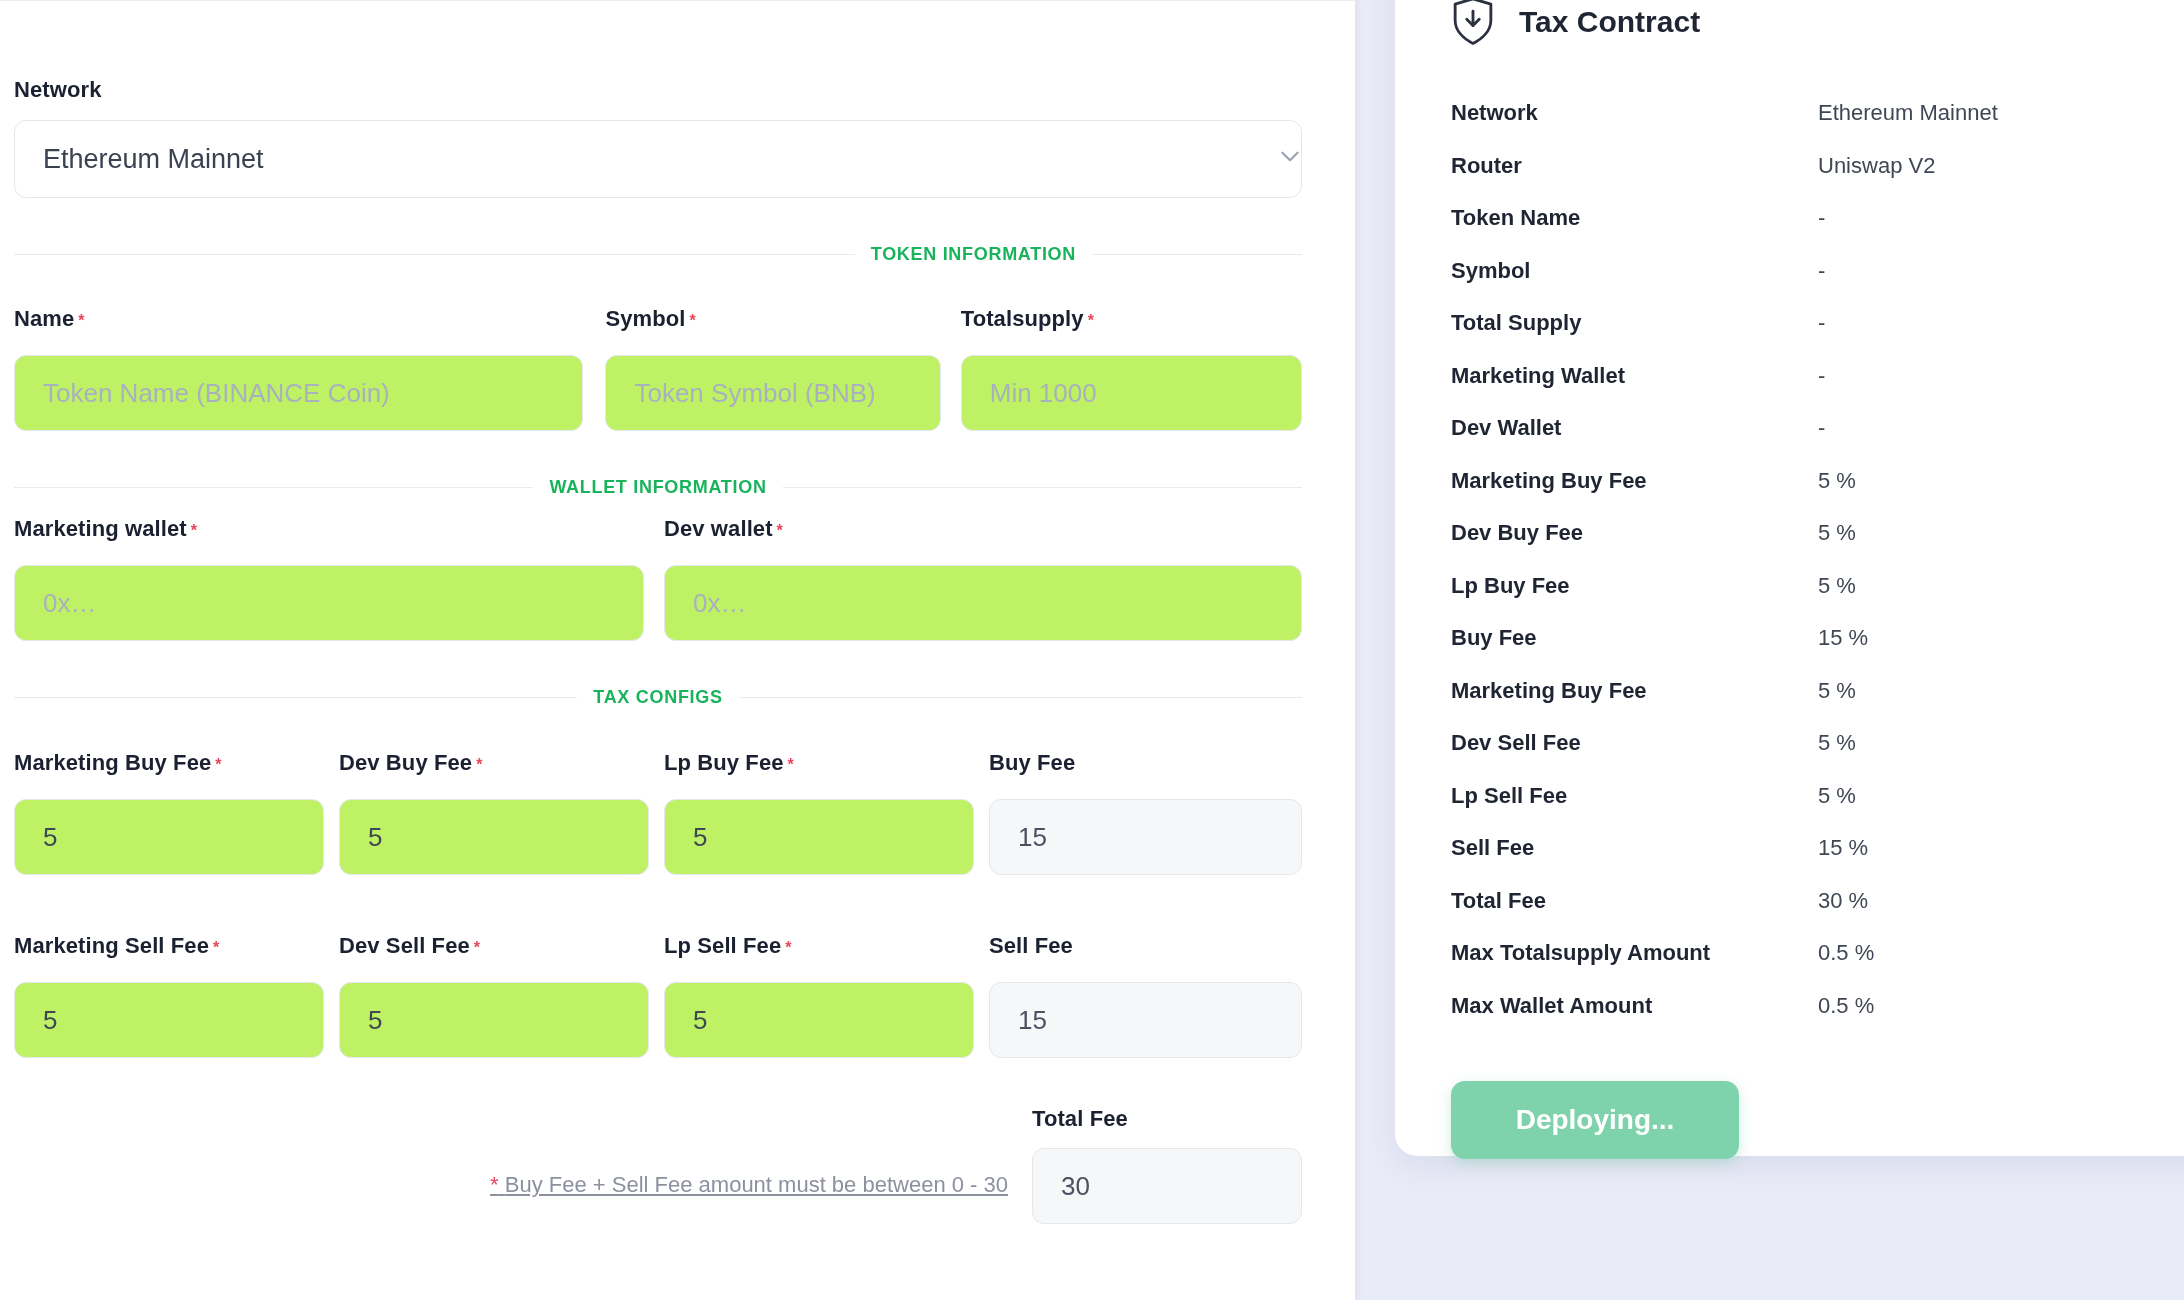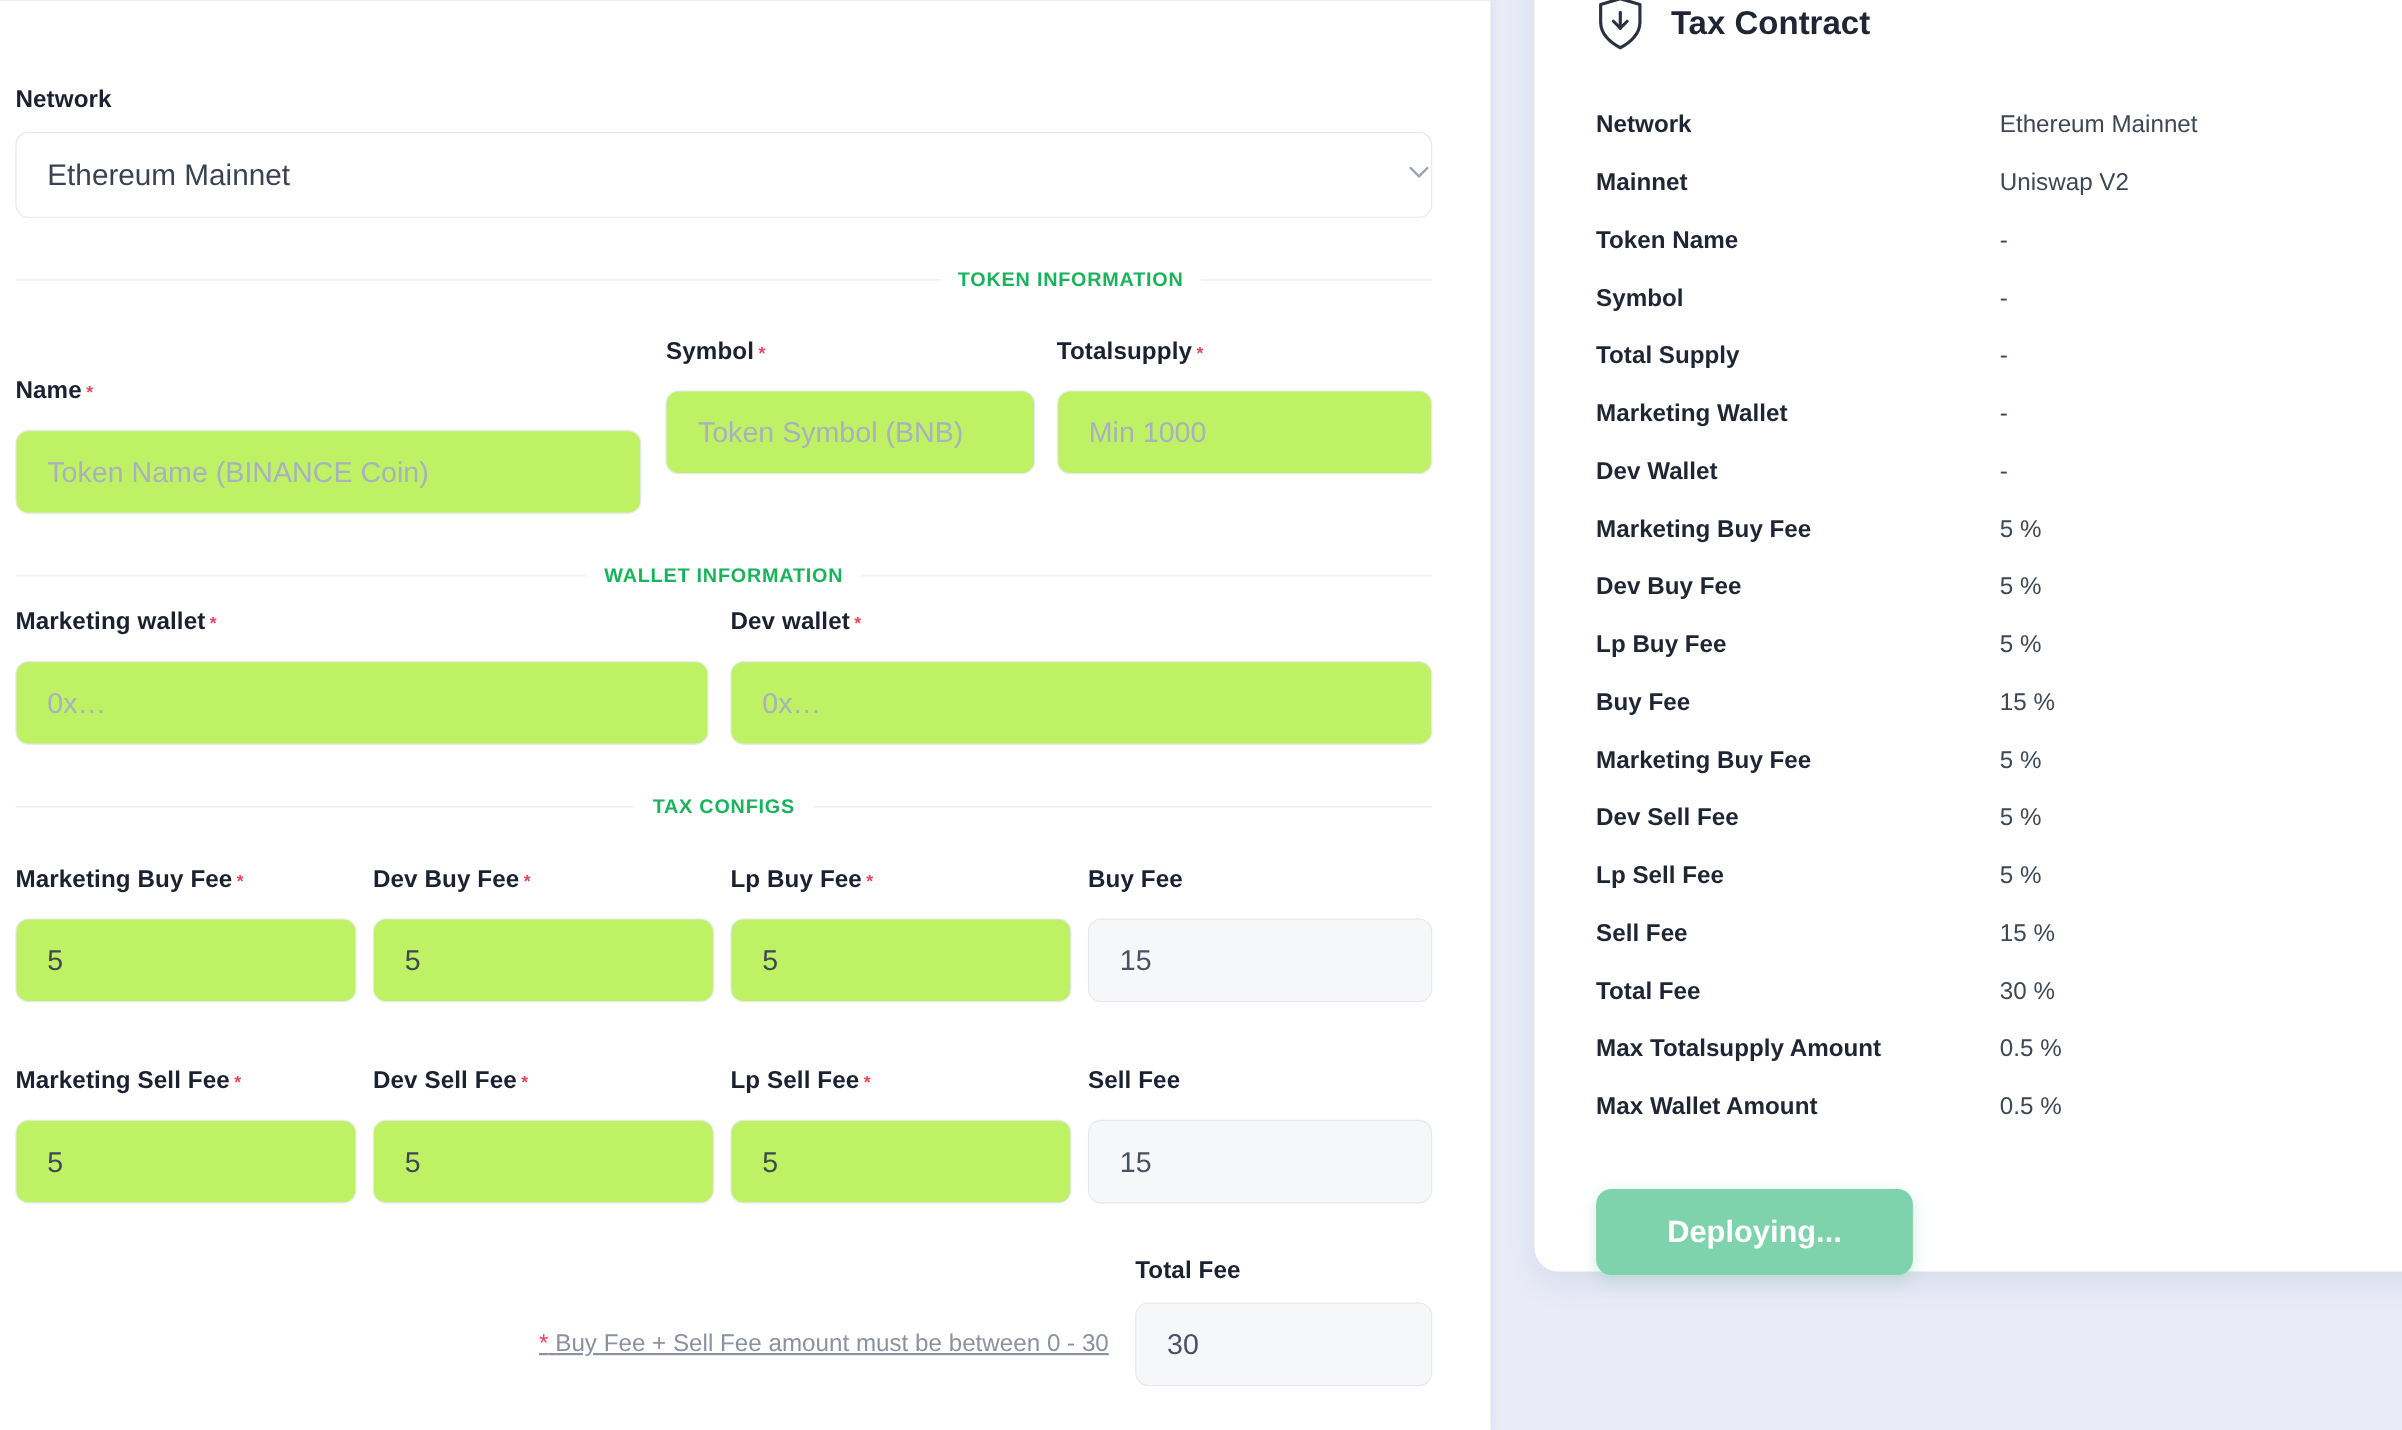--- a/index.html
+++ b/index.html
@@ -85,21 +85,21 @@
     color: #19b35c;
     letter-spacing: .7px;
     white-space: nowrap;
   }
   .divider .line.short { flex: 0 0 210px; }
 
   .row { display: flex; width: 1288px; }
 
   
   #token-row { margin-top: 43px; }
-  .col-name  { width: 596px; padding-right: 22px; margin-top: 36px; }
+  .col-name  { width: 596px; padding-right: 22px; }
   .col-sym   { width: 358px; padding-right: 20px; }
   .col-total { width: 344px; }
   .lbl-line { height: 29px; margin-bottom: 18px; }
 
   
   #wallet-row { margin-top: 20px; }
   .col-w { width: 650px; padding-right: 20px; }
   .col-w:last-child { padding-right: 0; width: 638px; }
 
   
@@ -328,21 +328,21 @@
       </svg>
       <span id="card-title">Tax Contract</span>
     </div>
 
     <div id="summary-list">
         <div class="srow">
           <span class="skey">Network</span>
           <span class="sval">Ethereum Mainnet</span>
         </div>
         <div class="srow">
-          <span class="skey">Mainnet</span>
+          <span class="skey">Router</span>
           <span class="sval">Uniswap V2</span>
         </div>
         <div class="srow">
           <span class="skey">Token Name</span>
           <span class="sval">-</span>
         </div>
         <div class="srow">
           <span class="skey">Symbol</span>
           <span class="sval">-</span>
         </div>

